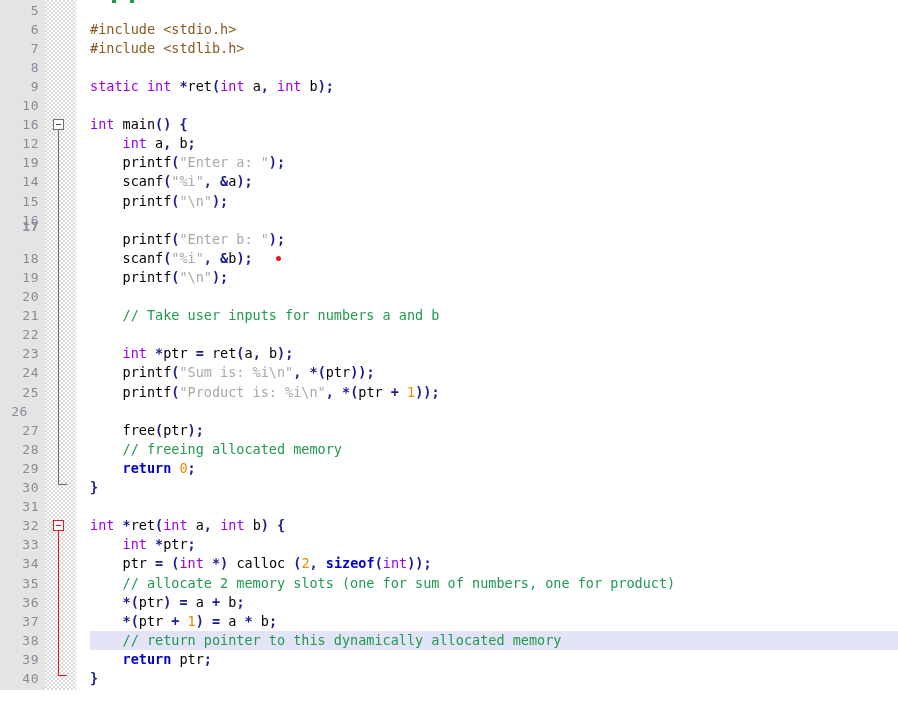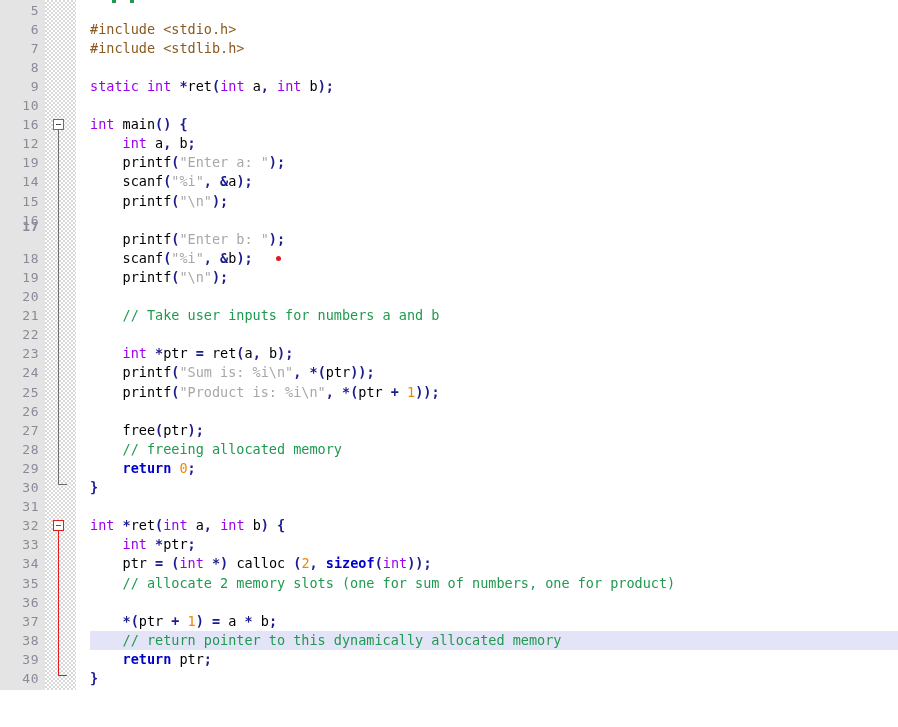--- a/index.html
+++ b/index.html
@@ -179,21 +179,21 @@
       <div class="lineno" style="top: 210.6px;">16</div>
       <div class="lineno" style="top: 217px; font-weight: bold;">17</div>
       <div class="lineno" style="top: 248.8px;">18</div>
       <div class="lineno" style="top: 267.9px;">19</div>
       <div class="lineno" style="top: 287px;">20</div>
       <div class="lineno" style="top: 306.1px;">21</div>
       <div class="lineno" style="top: 325.2px;">22</div>
       <div class="lineno" style="top: 344.3px;">23</div>
       <div class="lineno" style="top: 363.4px;">24</div>
       <div class="lineno" style="top: 382.5px;">25</div>
-      <div class="lineno" style="top: 401.6px;">26</div>
+      <div class="lineno" style="top: 401.6px; text-align: center;">26</div>
       <div class="lineno" style="top: 420.7px;">27</div>
       <div class="lineno" style="top: 439.8px;">28</div>
       <div class="lineno" style="top: 458.9px;">29</div>
       <div class="lineno" style="top: 478px;">30</div>
       <div class="lineno" style="top: 497.1px; margin-left: 12px;">31</div>
       <div class="lineno" style="top: 516.2px;">32</div>
       <div class="lineno" style="top: 535.3px;">33</div>
       <div class="lineno" style="top: 554.4px;">34</div>
       <div class="lineno" style="top: 573.5px;">35</div>
       <div class="lineno" style="top: 592.6px;">36</div>
@@ -237,20 +237,21 @@
       <div class="line" style="top: 382.5px;"><span class="tok-id">    printf</span><span class="tok-punc">(</span><span class="tok-str">"Product is: %i\n"</span><span class="tok-punc">,</span><span class="tok-id"> </span><span class="tok-punc">*(</span><span class="tok-id">ptr </span><span class="tok-punc">+</span><span class="tok-id"> </span><span class="tok-num">1</span><span class="tok-punc">));</span></div>
       <div class="line" style="top: 420.7px;"><span class="tok-id">    free</span><span class="tok-punc">(</span><span class="tok-id">ptr</span><span class="tok-punc">);</span></div>
       <div class="line" style="top: 439.8px;"><span class="tok-id">    </span><span class="tok-cmt">// freeing allocated memory</span></div>
       <div class="line" style="top: 458.9px;"><span class="tok-id">    </span><span class="tok-kw">return</span><span class="tok-id"> </span><span class="tok-num">0</span><span class="tok-punc">;</span></div>
       <div class="line" style="top: 478px;"><span class="tok-punc">}</span></div>
       <div class="line" style="top: 497.1px;"></div>
       <div class="line" style="top: 516.2px;"><span class="tok-type">int</span><span class="tok-id"> </span><span class="tok-punc">*</span><span class="tok-id">ret</span><span class="tok-punc">(</span><span class="tok-type">int</span><span class="tok-id"> a</span><span class="tok-punc">,</span><span class="tok-id"> </span><span class="tok-type">int</span><span class="tok-id"> b</span><span class="tok-punc">)</span><span class="tok-id"> </span><span class="tok-punc">{</span></div>
       <div class="line" style="top: 535.3px;"><span class="tok-id">    </span><span class="tok-type">int</span><span class="tok-id"> </span><span class="tok-punc">*</span><span class="tok-id">ptr</span><span class="tok-punc">;</span></div>
       <div class="line" style="top: 554.4px;"><span class="tok-id">    ptr </span><span class="tok-punc">=</span><span class="tok-id"> </span><span class="tok-punc">(</span><span class="tok-type">int</span><span class="tok-id"> </span><span class="tok-punc">*)</span><span class="tok-id"> calloc </span><span class="tok-punc">(</span><span class="tok-num">2</span><span class="tok-punc">,</span><span class="tok-id"> </span><span class="tok-kw">sizeof</span><span class="tok-punc">(</span><span class="tok-type">int</span><span class="tok-punc">));</span></div>
       <div class="line" style="top: 573.5px;"><span class="tok-id">    </span><span class="tok-cmt">// allocate 2 memory slots (one for sum of numbers, one for product)</span></div>
+      <div class="line" style="top: 592.6px;"><span class="tok-id">    </span><span class="tok-punc">*(</span><span class="tok-id">ptr</span><span class="tok-punc">)</span><span class="tok-id"> </span><span class="tok-punc">=</span><span class="tok-id"> a </span><span class="tok-punc">+</span><span class="tok-id"> b</span><span class="tok-punc">;</span></div>
       <div class="line" style="top: 611.7px;"><span class="tok-id">    </span><span class="tok-punc">*(</span><span class="tok-id">ptr </span><span class="tok-punc">+</span><span class="tok-id"> </span><span class="tok-num">1</span><span class="tok-punc">)</span><span class="tok-id"> </span><span class="tok-punc">=</span><span class="tok-id"> a </span><span class="tok-punc">*</span><span class="tok-id"> b</span><span class="tok-punc">;</span></div>
       <div class="line" style="top: 630.8px;"><span class="tok-id">    </span><span class="tok-cmt">// return pointer to this dynamically allocated memory</span></div>
       <div class="line" style="top: 649.9px;"><span class="tok-id">    </span><span class="tok-kw">return</span><span class="tok-id"> ptr</span><span class="tok-punc">;</span></div>
       <div class="line" style="top: 669px;"><span class="tok-punc">}</span></div>
       <div class="caret-dot" style="left: 276px; top: 255.8px;"></div>
     </div>
 
 </div>
 
 </body></html>

